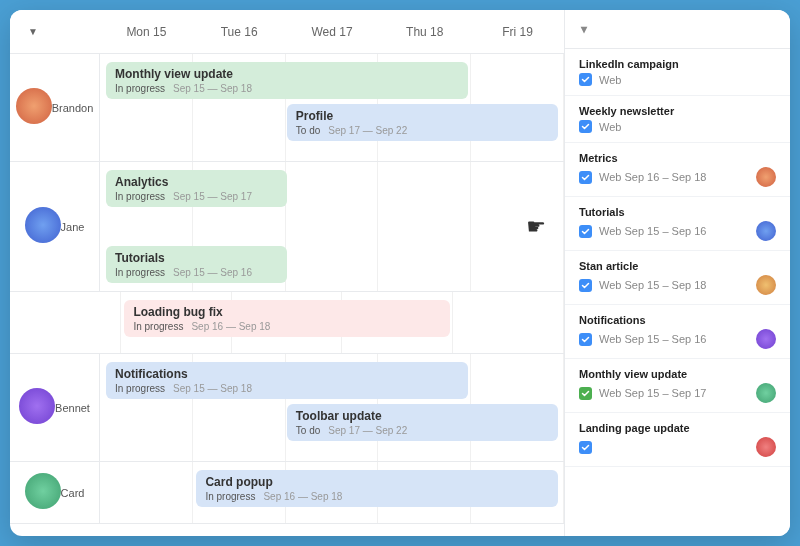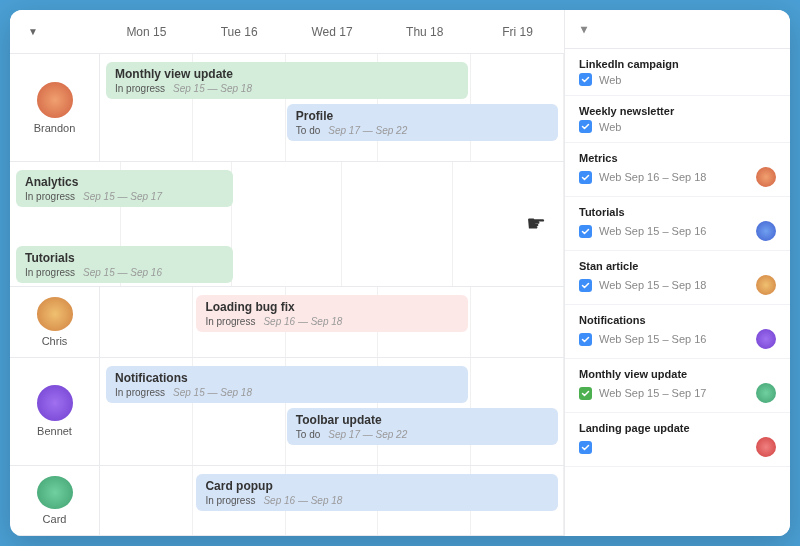--- a/index.html
+++ b/index.html
@@ -78,21 +78,21 @@
     }
     .user-row {
       display: flex;
       border-bottom: 1px solid #e8eaed;
       position: relative;
     }
     .user-cell {
       width: 90px;
       min-width: 90px;
       display: flex;
-      flex-direction: column;
+      flex-direction: row;
       align-items: center;
       justify-content: center;
       padding: 10px 4px;
       border-right: 1px solid #e8eaed;
     }
     .avatar {
       width: 36px;
       height: 36px;
       border-radius: 50%;
       margin-bottom: 4px;
@@ -139,21 +139,20 @@
       color: #777;
       margin-top: 2px;
       display: flex;
       gap: 8px;
     }
     .task-status {
       color: #555;
     }
     .task-dates {
       color: #999;
-      font-style: italic;
     }
     
     .day-lines {
       position: absolute;
       top: 0; bottom: 0;
       left: 0; right: 0;
       display: flex;
       pointer-events: none;
     }
     .day-line {
@@ -304,20 +303,24 @@
             <div class="task-bar blue" style="position: relative; z-index: 2; margin-left: calc(40%); width: calc(60%);">
       <div class="task-title">Profile</div>
       <div class="task-meta">
         <span class="task-status">To do</span>
         <span class="task-dates">Sep 17 — Sep 22</span>
       </div>
     </div>
           </div>
         </div>
         <div class="user-row" style="min-height: 108px;">
+          <div class="user-cell">
+    <div class="avatar av-jane"></div>
+    <span class="user-name">Jane</span>
+  </div>
           <div class="tasks-area" style="position: relative; gap: 39px;">
             <div class="day-lines">
               <div class="day-line"></div>
               <div class="day-line"></div>
               <div class="day-line"></div>
               <div class="day-line"></div>
               <div class="day-line"></div>
             </div>
             <div class="task-bar green" style="position: relative; z-index: 2; margin-left: calc(0%); width: calc(40%);">
       <div class="task-title">Analytics</div>
@@ -330,24 +333,20 @@
       <div class="task-title">Tutorials</div>
       <div class="task-meta">
         <span class="task-status">In progress</span>
         <span class="task-dates">Sep 15 — Sep 16</span>
       </div>
     </div>
             <div class="cursor-icon" style="right: 18px; top: 50%; transform: translateY(-50%);">☛</div>
           </div>
         </div>
         <div class="user-row" style="min-height: 62px;">
-          <div class="user-cell">
-    <div class="avatar av-chris"></div>
-    <span class="user-name">Chris</span>
-  </div>
           <div class="tasks-area" style="position: relative;">
             <div class="day-lines">
               <div class="day-line"></div>
               <div class="day-line"></div>
               <div class="day-line"></div>
               <div class="day-line"></div>
               <div class="day-line"></div>
             </div>
             <div class="task-bar pink" style="position: relative; z-index: 2; margin-left: calc(20%); width: calc(60%);">
       <div class="task-title">Loading bug fix</div>

